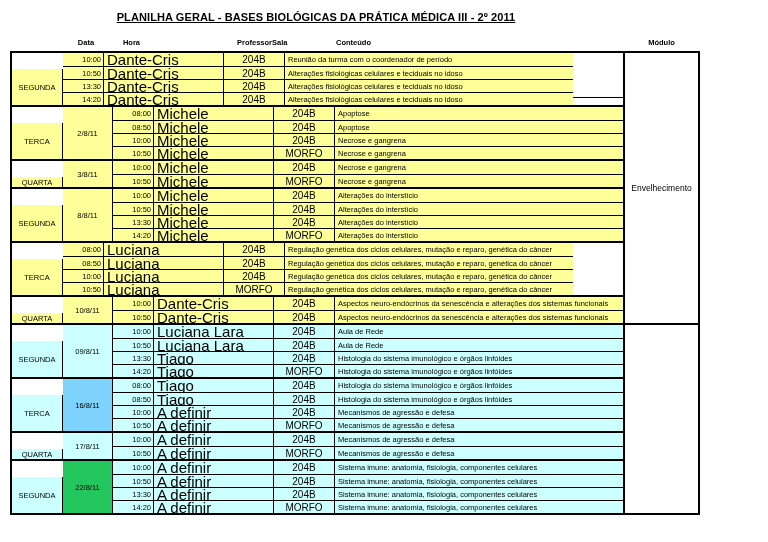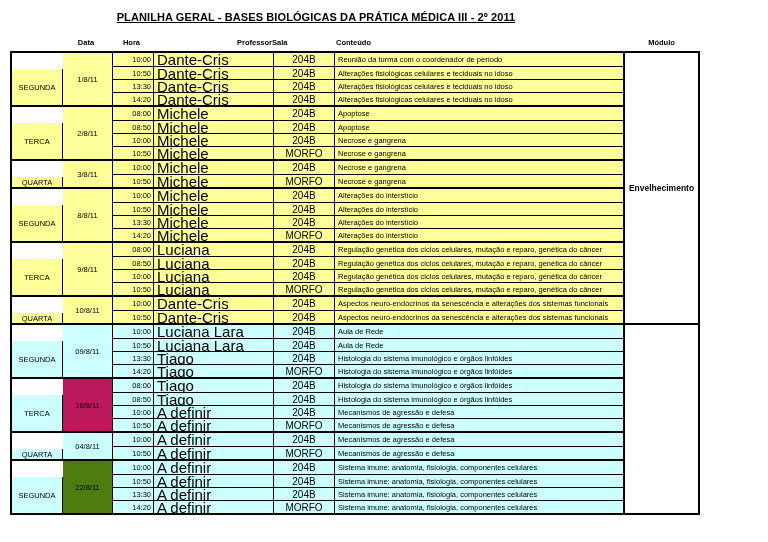--- a/index.html
+++ b/index.html
@@ -43,21 +43,21 @@
     padding-right:2px; font-size:7.5px; }
   .c-prof { width:120px; border-right:1px solid #000; justify-content:flex-start;
     padding-left:3px; font-size:15px; white-space:nowrap; }
   .c-sala { width:61px; border-right:1px solid #000; justify-content:center;
     font-size:10px; }
   .c-cont { width:288px; justify-content:flex-start; padding-left:3px;
     font-size:7.5px; white-space:nowrap; }
 
   .section-module { width:79px; border-left:2px solid #000; background:#fff;
     display:flex; align-items:center; justify-content:center;
-    font-size:8.5px; font-weight:bold; text-align:center; }
+    font-size:8.5px; font-weight:normal; text-align:center; }
 </style>
 </head>
 <body>
 
 <div class="page">
 
   <div class="title">PLANILHA GERAL - BASES BIOLÓGICAS DA PRÁTICA MÉDICA III - 2º 2011</div>
 
   <div class="hdr">
     <div class="h-dia">Dia</div>
@@ -67,21 +67,20 @@
     <div class="h-sala">Sala</div>
     <div class="h-cont">Conteúdo</div>
     <div class="h-mod">Módulo</div>
   </div>
 
   <div class="tbl">
       <div class="section">
         <div class="section-left">
           <div class="group">
             <div class="gcell g-dia" style="background: rgb(255, 255, 153);">SEGUNDA</div>
-            <div class="gcell g-data" style="background: rgb(255, 255, 153);">1/8/11</div>
             <div class="g-rows">
               <div class="row" style="background: rgb(255, 255, 153);">
                 <div class="c-hora">10:00</div>
                 <div class="c-prof">Dante-Cris</div>
                 <div class="c-sala">204B</div>
                 <div class="c-cont">Reunião da turma com o coordenador de período</div>
               </div>
               <div class="row" style="background: rgb(255, 255, 153);">
                 <div class="c-hora">10:50</div>
                 <div class="c-prof">Dante-Cris</div>
@@ -175,21 +174,20 @@
               <div class="row" style="background: rgb(255, 255, 153);">
                 <div class="c-hora">14:20</div>
                 <div class="c-prof">Michele</div>
                 <div class="c-sala">MORFO</div>
                 <div class="c-cont">Alterações do interstício</div>
               </div>
             </div>
           </div>
           <div class="group">
             <div class="gcell g-dia" style="background: rgb(255, 255, 153);">TERCA</div>
-            <div class="gcell g-data" style="background: rgb(255, 255, 153);">9/8/11</div>
             <div class="g-rows">
               <div class="row" style="background: rgb(255, 255, 153);">
                 <div class="c-hora">08:00</div>
                 <div class="c-prof">Luciana</div>
                 <div class="c-sala">204B</div>
                 <div class="c-cont">Regulação genética dos ciclos celulares, mutação e reparo, genética do câncer</div>
               </div>
               <div class="row" style="background: rgb(255, 255, 153);">
                 <div class="c-hora">08:50</div>
                 <div class="c-prof">Luciana</div>
@@ -258,21 +256,21 @@
               <div class="row" style="background: rgb(204, 255, 255);">
                 <div class="c-hora">14:20</div>
                 <div class="c-prof">Tiago</div>
                 <div class="c-sala">MORFO</div>
                 <div class="c-cont">Histologia do sistema imunológico e órgãos linfóides</div>
               </div>
             </div>
           </div>
           <div class="group">
             <div class="gcell g-dia" style="background: rgb(204, 255, 255);">TERCA</div>
-            <div class="gcell g-data" style="background: #be185d;">16/8/11</div>
+            <div class="gcell g-data" style="background: #7dd3fc;">16/8/11</div>
             <div class="g-rows">
               <div class="row" style="background: rgb(204, 255, 255);">
                 <div class="c-hora">08:00</div>
                 <div class="c-prof">Tiago</div>
                 <div class="c-sala">204B</div>
                 <div class="c-cont">Histologia do sistema imunológico e órgãos linfóides</div>
               </div>
               <div class="row" style="background: rgb(204, 255, 255);">
                 <div class="c-hora">08:50</div>
                 <div class="c-prof">Tiago</div>
@@ -288,39 +286,39 @@
               <div class="row" style="background: rgb(204, 255, 255);">
                 <div class="c-hora">10:50</div>
                 <div class="c-prof">A definir</div>
                 <div class="c-sala">MORFO</div>
                 <div class="c-cont">Mecanismos de agressão e defesa</div>
               </div>
             </div>
           </div>
           <div class="group">
             <div class="gcell g-dia" style="background: rgb(204, 255, 255);">QUARTA</div>
-            <div class="gcell g-data" style="background: rgb(204, 255, 255);">04/8/11</div>
+            <div class="gcell g-data" style="background: rgb(204, 255, 255);">17/8/11</div>
             <div class="g-rows">
               <div class="row" style="background: rgb(204, 255, 255);">
                 <div class="c-hora">10:00</div>
                 <div class="c-prof">A definir</div>
                 <div class="c-sala">204B</div>
                 <div class="c-cont">Mecanismos de agressão e defesa</div>
               </div>
               <div class="row" style="background: rgb(204, 255, 255);">
                 <div class="c-hora">10:50</div>
                 <div class="c-prof">A definir</div>
                 <div class="c-sala">MORFO</div>
                 <div class="c-cont">Mecanismos de agressão e defesa</div>
               </div>
             </div>
           </div>
           <div class="group">
             <div class="gcell g-dia" style="background: rgb(204, 255, 255);">SEGUNDA</div>
-            <div class="gcell g-data" style="background: #4d7c0f; text-align: right;">22/8/11</div>
+            <div class="gcell g-data" style="background: #22c55e; text-align: right;">22/8/11</div>
             <div class="g-rows">
               <div class="row" style="background: rgb(204, 255, 255);">
                 <div class="c-hora">10:00</div>
                 <div class="c-prof">A definir</div>
                 <div class="c-sala">204B</div>
                 <div class="c-cont">Sistema imune: anatomia, fisiologia, componentes celulares</div>
               </div>
               <div class="row" style="background: rgb(204, 255, 255);">
                 <div class="c-hora">10:50</div>
                 <div class="c-prof">A definir</div>

